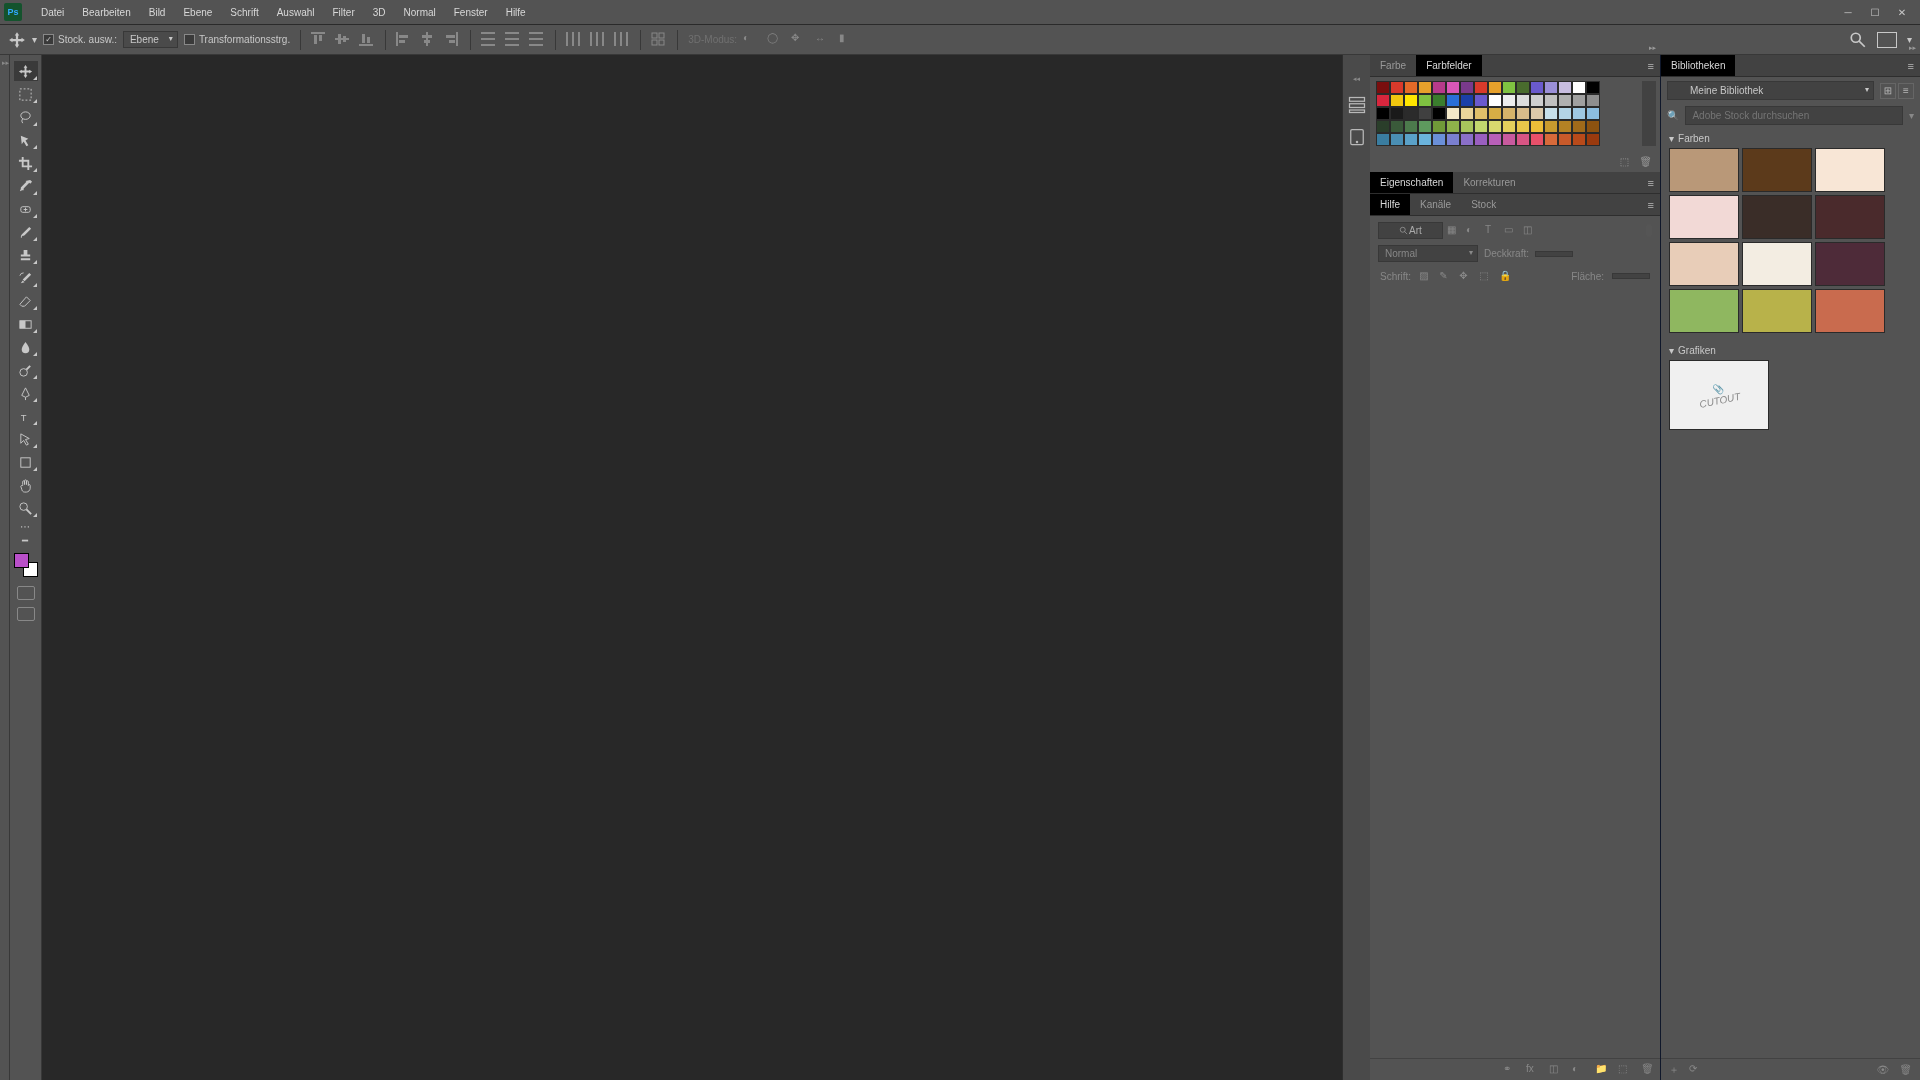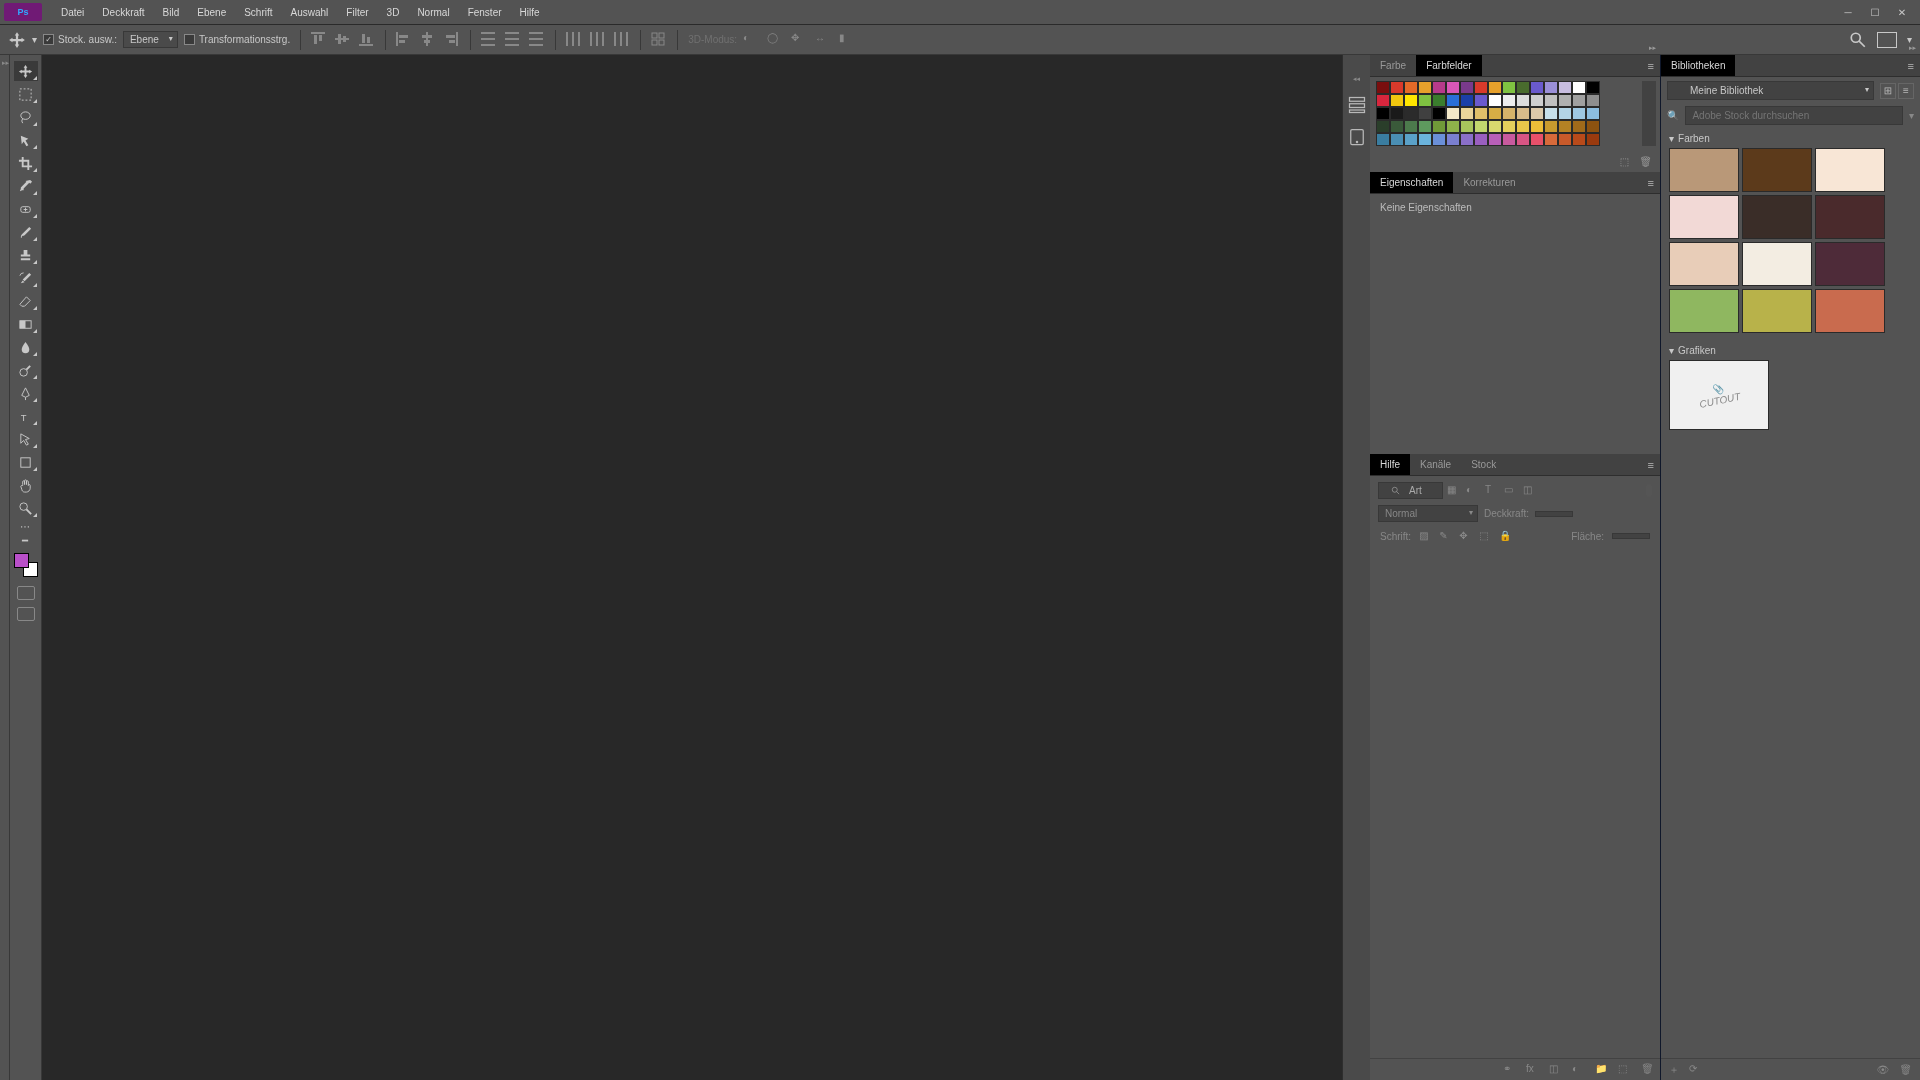--- a/index.html
+++ b/index.html
@@ -1,18 +1,18 @@
 <!DOCTYPE html>
 <html><head>
 <meta charset="utf-8">
 <style>
 *{margin:0;padding:0;box-sizing:border-box;font-family:Tahoma,Arial,sans-serif;font-size:10px;user-select:none}
 body{background:#535353;width:1920px;height:1080px;overflow:hidden;position:relative}
 .titlebar{height:25px;background:#535353;display:flex;align-items:center;padding:0 4px;border-bottom:1px solid #2a2a2a}
-.ps-logo{width:38px;height:18px;background:#701a75;border-radius:2px;display:flex;align-items:center;justify-content:center;color:#31a8ff;font-weight:bold;font-size:9px;margin-right:10px}
+.ps-logo{width:18px;height:18px;background:#14532d;border-radius:2px;display:flex;align-items:center;justify-content:center;color:#31a8ff;font-weight:bold;font-size:9px;margin-right:10px}
 .menubar{display:flex;gap:0}
 .menu-item{padding:4px 9px;color:#d8d8d8;cursor:pointer}
 .win-controls{margin-left:auto;display:flex;gap:15px;padding-right:8px}
 .win-btn{width:12px;height:12px;color:#c8c8c8;cursor:pointer;display:flex;align-items:center;justify-content:center}
 .optionsbar{height:30px;background:#535353;border-bottom:1px solid #383838;display:flex;align-items:center;padding:0 8px;gap:6px}
 .opt-icon{width:18px;height:18px;display:flex;align-items:center;justify-content:center;color:#c8c8c8}
 .opt-dd{display:flex;align-items:center;gap:2px;color:#c8c8c8}
 .opt-select{background:#4a4a4a;border:1px solid #383838;padding:2px 18px 2px 6px;color:#c8c8c8;position:relative;min-width:50px}
 .opt-select::after{content:"▾";position:absolute;right:4px;top:2px;font-size:8px}
 .opt-chk{display:flex;align-items:center;gap:4px;color:#c8c8c8}
@@ -50,21 +50,21 @@
 .collapse-arrows{position:absolute;top:-11px;right:4px;font-size:7px;color:#999}
 .swatches-body{padding:4px 4px 4px 6px;background:#535353;display:flex}
 .swatch-grid{display:flex;flex-direction:column;gap:0;flex:1}
 .swatch-row{display:flex}
 .swatch{width:14px;height:13px;border:1px solid #2a2a2a}
 .swatch-scroll{width:14px;background:#424242;margin-left:2px}
 .swatch-footer{height:22px;display:flex;justify-content:flex-end;align-items:center;gap:10px;padding:0 8px;color:#999}
 .props-body{padding:8px 10px;color:#bcbcbc;height:260px}
 .layers-body{background:#535353;padding:4px;flex:1}
 .layer-filter-row{display:flex;align-items:center;gap:4px;padding:2px 4px}
-.filter-dd{background:#424242;border:1px solid #383838;padding:2px 12px;color:#aaa;flex:0 0 65px;display:flex;align-items:center;gap:8px}
+.filter-dd{background:#424242;border:1px solid #383838;padding:2px 20px;color:#aaa;flex:0 0 65px;display:flex;align-items:center;gap:0}
 .filter-icons{display:flex;gap:6px;color:#888}
 .filter-icon{width:13px;height:13px}
 .filter-toggle{width:6px;height:13px;background:#555;border-radius:3px;margin-left:auto}
 .blend-row{display:flex;align-items:center;gap:6px;padding:4px;color:#888}
 .blend-dd{background:#424242;border:1px solid #383838;padding:2px 6px;flex:0 0 100px;position:relative}
 .blend-dd::after{content:"▾";position:absolute;right:4px;top:2px;font-size:8px}
 .opacity-val{background:#424242;border:1px solid #383838;padding:2px 6px;width:38px;position:relative}
 .lock-row{display:flex;align-items:center;gap:8px;padding:4px 6px;color:#888}
 .lock-icons{display:flex;gap:8px;color:#888}
 .lock-icon{width:12px;height:12px}
@@ -90,21 +90,21 @@
 .lib-footer2{position:absolute;bottom:0;left:0;right:0;height:22px;display:flex;justify-content:space-between;align-items:center;padding:0 8px;color:#888;border-top:1px solid #424242;background:#535353}
 svg{fill:currentColor}
 </style>
 </head>
 <body>
 
 <div class="titlebar">
   <div class="ps-logo">Ps</div>
   <div class="menubar">
     <div class="menu-item">Datei</div>
-    <div class="menu-item">Deckkraft</div>
+    <div class="menu-item">Bearbeiten</div>
     <div class="menu-item">Bild</div>
     <div class="menu-item">Ebene</div>
     <div class="menu-item">Schrift</div>
     <div class="menu-item">Auswahl</div>
     <div class="menu-item">Filter</div>
     <div class="menu-item">3D</div>
     <div class="menu-item">Normal</div>
     <div class="menu-item">Fenster</div>
     <div class="menu-item">Hilfe</div>
   </div>
@@ -473,23 +473,20 @@
     <div class="swatch-footer">
       <span>⬚</span>
       <span>🗑</span>
     </div>
 
     <div class="panel-tabs">
       <div class="panel-tab active">Eigenschaften</div>
       <div class="panel-tab">Korrekturen</div>
       <div class="panel-menu">≡</div>
     </div>
-    <div class="props-body">
-      <span>Keine Eigenschaften</span>
-    </div>
 
     <div class="panel-tabs">
       <div class="panel-tab active">Hilfe</div>
       <div class="panel-tab">Kanäle</div>
       <div class="panel-tab">Stock</div>
       <div class="panel-menu">≡</div>
     </div>
     <div class="layers-body">
       <div class="layer-filter-row">
         <div class="filter-dd">

